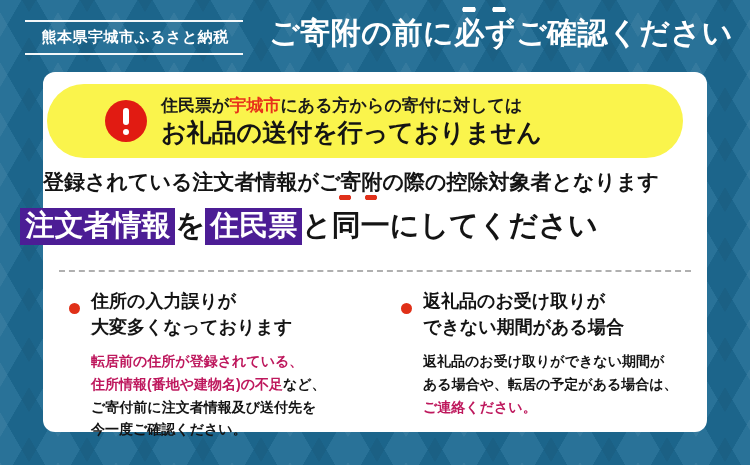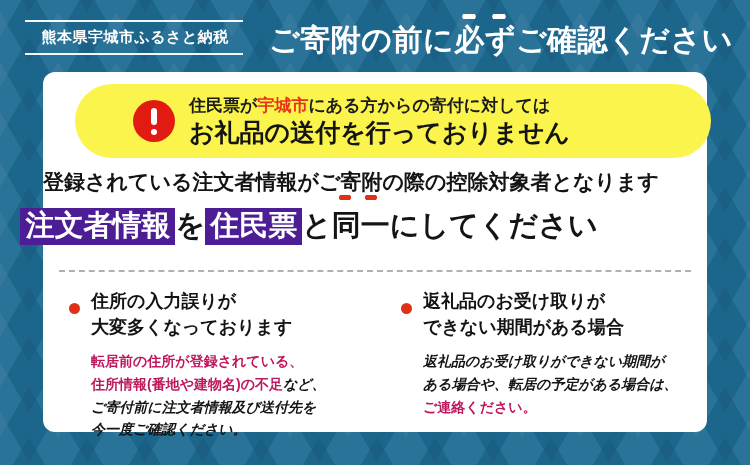--- a/index.html
+++ b/index.html
@@ -41,21 +41,21 @@
     top: 0;
     left: 0;
     width: 750px;
     height: 72px;
     display: flex;
     align-items: center;
     justify-content: center;
   }
   .header-inner {
     display: flex;
-    align-items: flex-end;
+    align-items: flex-start;
     gap: 26px;
     padding-left: 8px;
   }
   .brand-block {
     display: flex;
     flex-direction: column;
     align-items: stretch;
     padding-top: 2px;
   }
   .brand-rule {
@@ -112,21 +112,21 @@
     top: 72px;
     width: 664px;
     height: 360px;
     background: #ffffff;
     border-radius: 12px;
   }
 
   
   .alert {
     position: absolute;
-    left: 32px;
+    left: 4px;
     top: 12px;
     width: 636px;
     height: 74px;
     background: #faf44c;
     border-radius: 37px;
     display: flex;
     align-items: center;
     padding-left: 58px;
     box-sizing: border-box;
   }
@@ -268,21 +268,20 @@
     font-size: 14px;
     font-weight: bold;
     line-height: 1.62;
     color: #141414;
   }
   .col-body .red {
     color: #be185d;
   }
   .col-body .blk {
     color: #141414;
-    font-style: italic;
   }
 </style>
 </head>
 <body>
 
 <div class="banner">
   <div class="bg-pattern"></div>
 
   <div class="header">
     <div class="header-inner">

